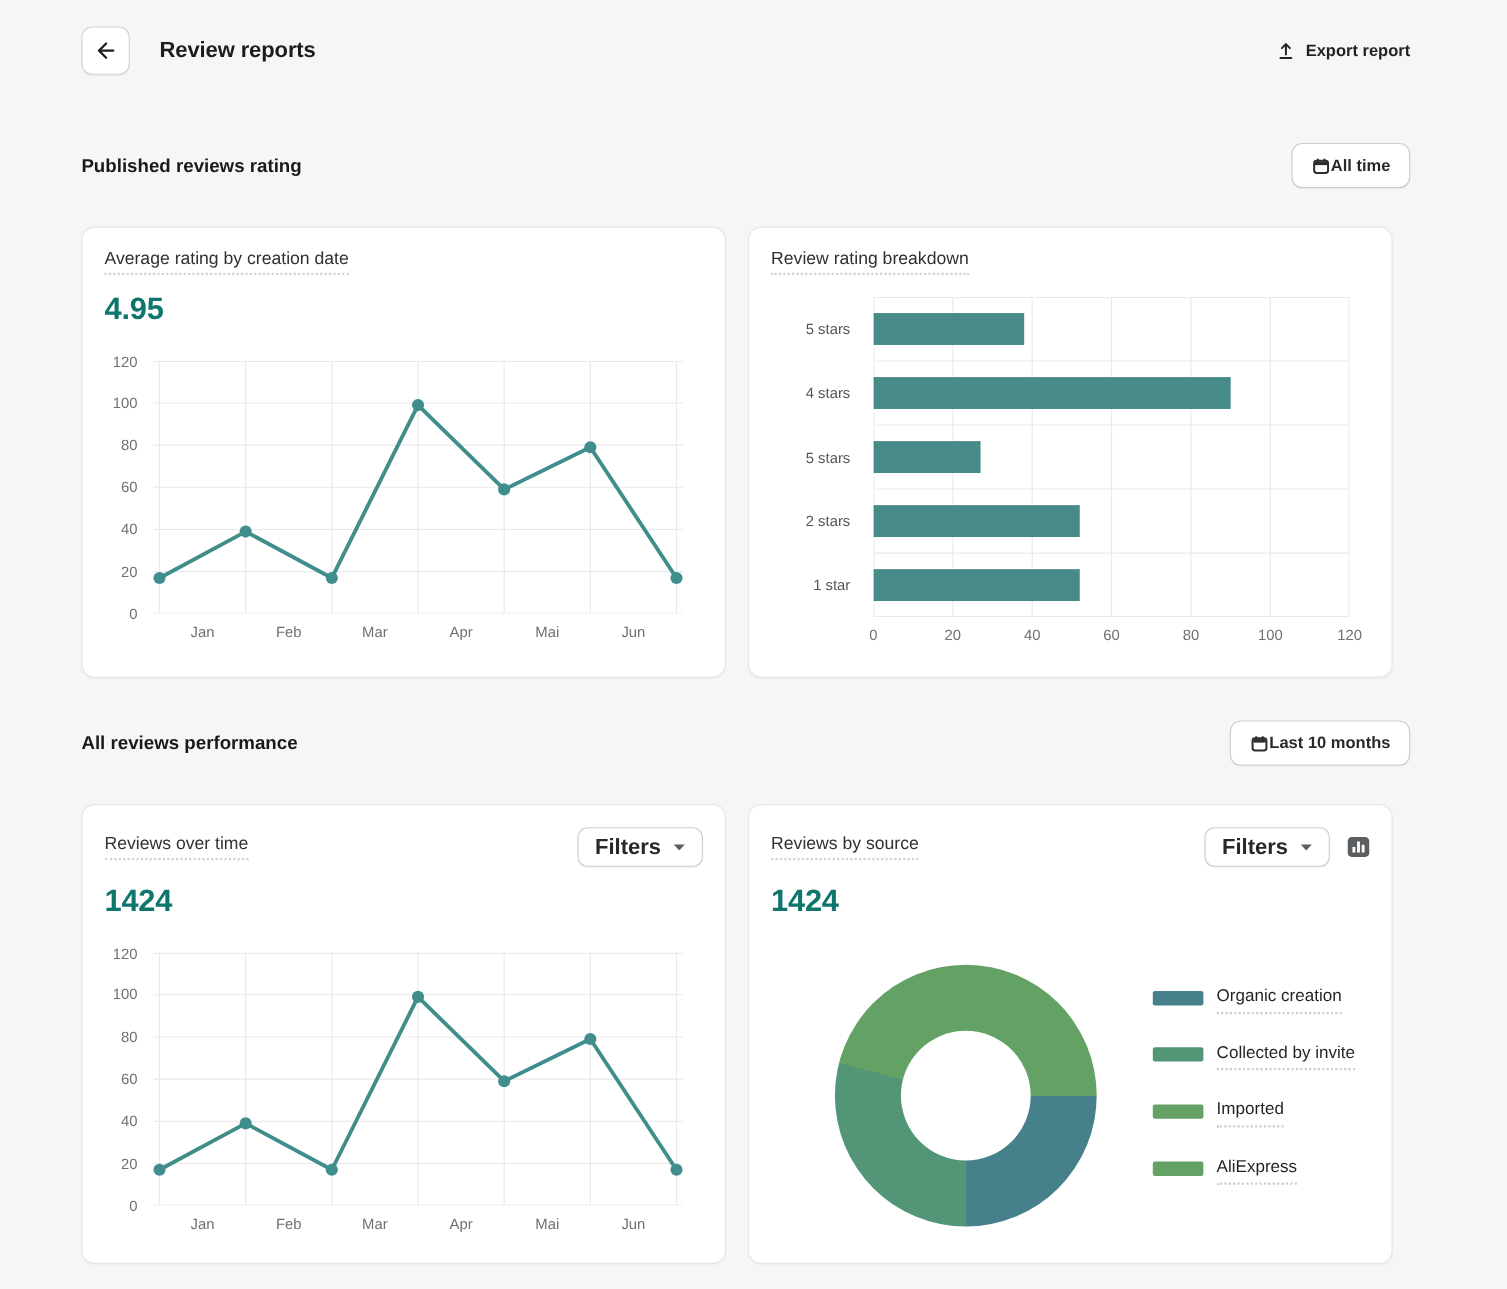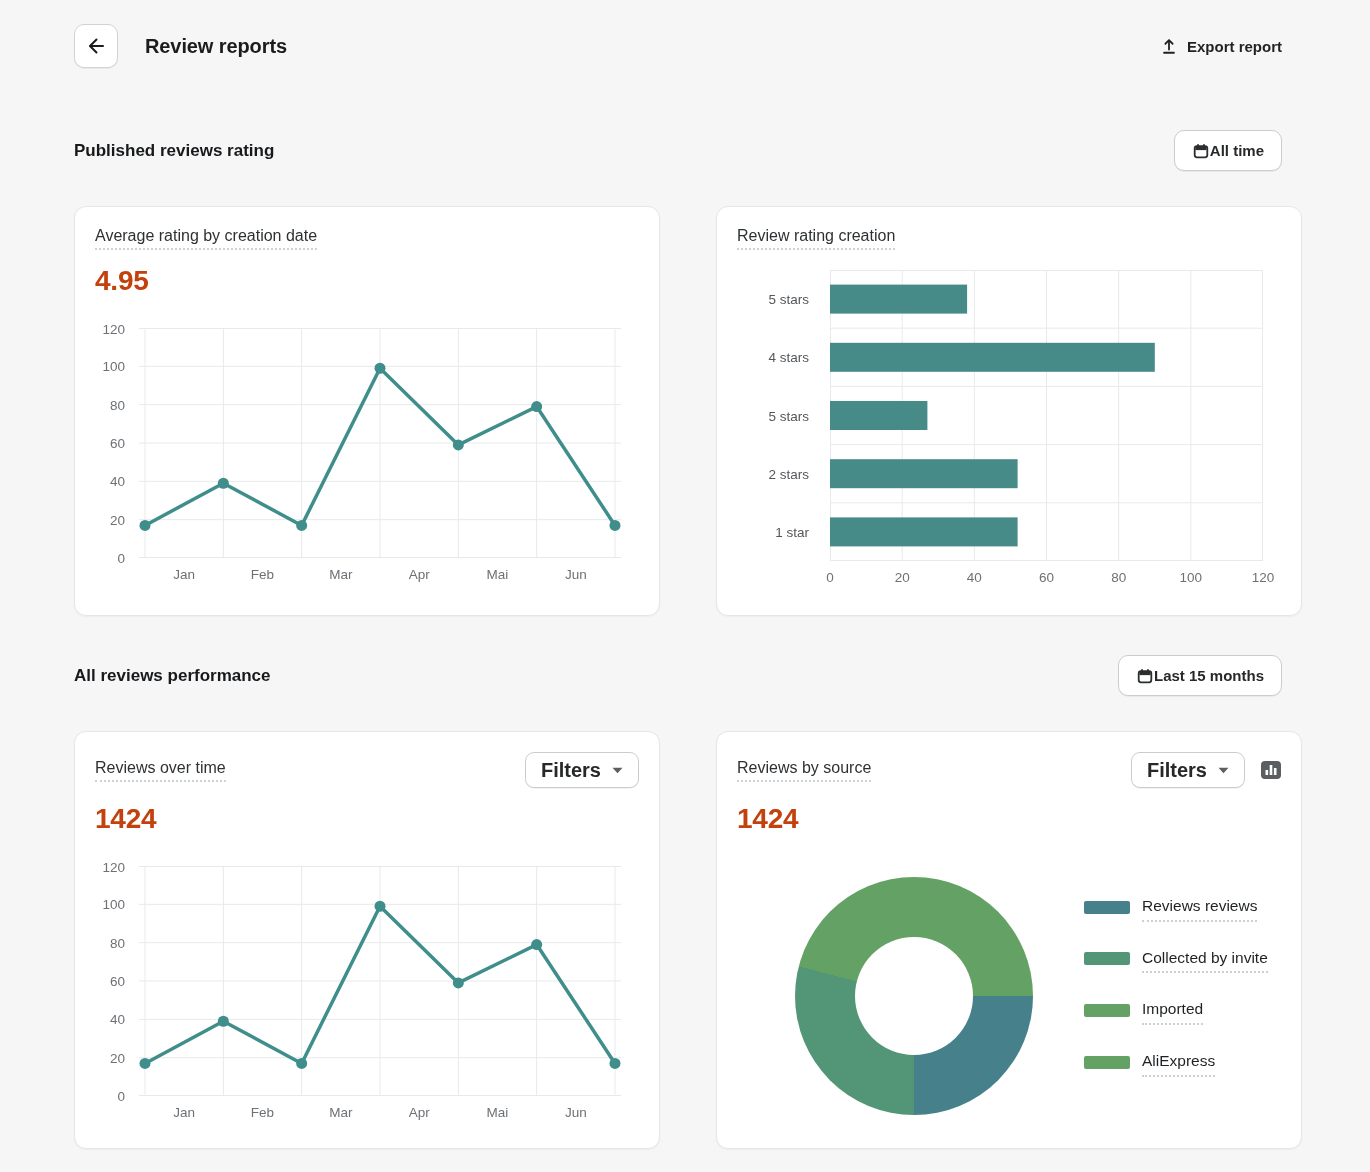--- a/index.html
+++ b/index.html
@@ -30,32 +30,32 @@
   .section-row.second { margin-top:39px; }
   .section-heading { font-size:17px; font-weight:700; color:#17191b; }
   .range-btn {
     display:inline-flex; align-items:center; height:41px; padding:0 17px;
     background:#fff; border:1px solid #cacdd0; border-radius:10px; cursor:pointer;
     font-family:inherit; font-size:15px; font-weight:600; color:#26282a;
     box-shadow:0 1px 0 rgba(26,28,29,.06);
   }
 
   
-  .cards-grid { display:grid; grid-template-columns:586px 586px; gap:56px; margin-top:35px; }
+  .cards-grid { display:grid; grid-template-columns:586px 586px; gap:20px; margin-top:35px; }
   .card {
     background:#fff; border:1px solid #e5e6e8; border-radius:12px;
     box-shadow:0 1px 2px rgba(0,0,0,.04); padding:20px 20px 0 20px; overflow:hidden;
   }
   .card.h1 { height:410px; }
   .card.h2 { height:418px; }
   .card-title {
     display:inline-block; font-size:16px; color:#2e3133; font-weight:400;
     border-bottom:2px dotted #cfd2d5; padding-bottom:3px; cursor:help;
   }
-  .metric { font-size:28px; font-weight:700; color:#c2410c; margin-top:15px; letter-spacing:-.2px; }
+  .metric { font-size:28px; font-weight:700; color:#0f766e; margin-top:15px; letter-spacing:-.2px; }
   .card-head { display:flex; justify-content:space-between; align-items:flex-start; }
   .card-head .card-title { margin-top:7px; }
   .head-right { display:flex; align-items:center; gap:16px; }
   .filters-btn {
     display:inline-flex; align-items:center; gap:11px; height:36px; padding:0 15px;
     background:#fff; border:1px solid #cacdd0; border-radius:9px; cursor:pointer;
     font-family:inherit; font-size:20px; font-weight:600; color:#26282a;
     box-shadow:0 1px 0 rgba(26,28,29,.06);
   }
   .chart-toggle { border:none; background:none; padding:0; cursor:pointer; display:flex; }
@@ -182,21 +182,21 @@
               <div class="xtick" style="left:201.83333333333331px">Mar</div>
               <div class="xtick" style="left:280.16666666666663px">Apr</div>
               <div class="xtick" style="left:358.5px">Mai</div>
               <div class="xtick" style="left:436.83333333333337px">Jun</div>
             </div>
           </div>
         </div>
     </section>
 
     <section class="card h1">
-      <span class="card-title">Review rating creation</span>
+      <span class="card-title">Review rating breakdown</span>
       <div class="barchart">
           <div class="cats">
             <div class="cat" style="top:29.1px">5 stars</div>
             <div class="cat" style="top:87.30000000000001px">4 stars</div>
             <div class="cat" style="top:145.5px">5 stars</div>
             <div class="cat" style="top:203.70000000000002px">2 stars</div>
             <div class="cat" style="top:261.90000000000003px">1 star</div>
           </div>
           <div class="plot">
             <svg width="433" height="291">
@@ -239,21 +239,21 @@
     <h2 class="section-heading">All reviews performance</h2>
     <button class="range-btn">
       <span>
         <svg width="18" height="18" viewBox="0 0 20 20" fill="none" stroke="#2b2d2f" stroke-width="2">
           <rect x="3" y="4.5" width="14" height="12.5" rx="2.5"></rect>
           <path d="M6.7 2.5 V6"></path>
             <path d="M13.3 2.5 V6"></path>
           <rect x="3.8" y="5.5" width="12.4" height="3.5" fill="#2b2d2f" stroke="none"></rect>
         </svg>
       </span>
-      <span>Last 15 months</span>
+      <span>Last 10 months</span>
     </button>
   </div>
 
   <div class="cards-grid">
 
     <section class="card h2">
       <div class="card-head">
         <span class="card-title">Reviews over time</span>
         <button class="filters-btn">
           <span>Filters</span>
@@ -338,21 +338,21 @@
           </button>
         </div>
       </div>
       <div class="metric">1424</div>
       <div class="donut-area">
           <div class="donut" style="background:conic-gradient(from 90deg, #45808b 0.0deg 90.0deg, #529577 90.0deg 194.4deg, #63a164 194.4deg 277.3deg, #63a164 277.3deg 360.0deg)"></div>
           <div class="donut-hole"></div>
           <div class="legend">
             <div class="legend-item">
               <span class="legend-swatch" style="background:#45808b"></span>
-              <span class="legend-label">Reviews reviews</span>
+              <span class="legend-label">Organic creation</span>
             </div>
             <div class="legend-item">
               <span class="legend-swatch" style="background:#529577"></span>
               <span class="legend-label">Collected by invite</span>
             </div>
             <div class="legend-item">
               <span class="legend-swatch" style="background:#63a164"></span>
               <span class="legend-label">Imported</span>
             </div>
             <div class="legend-item">

